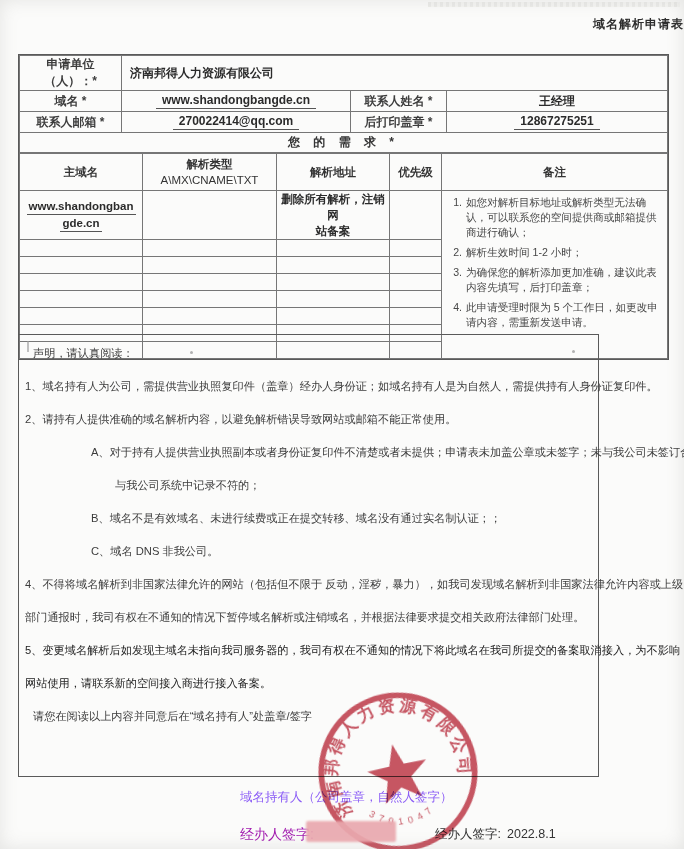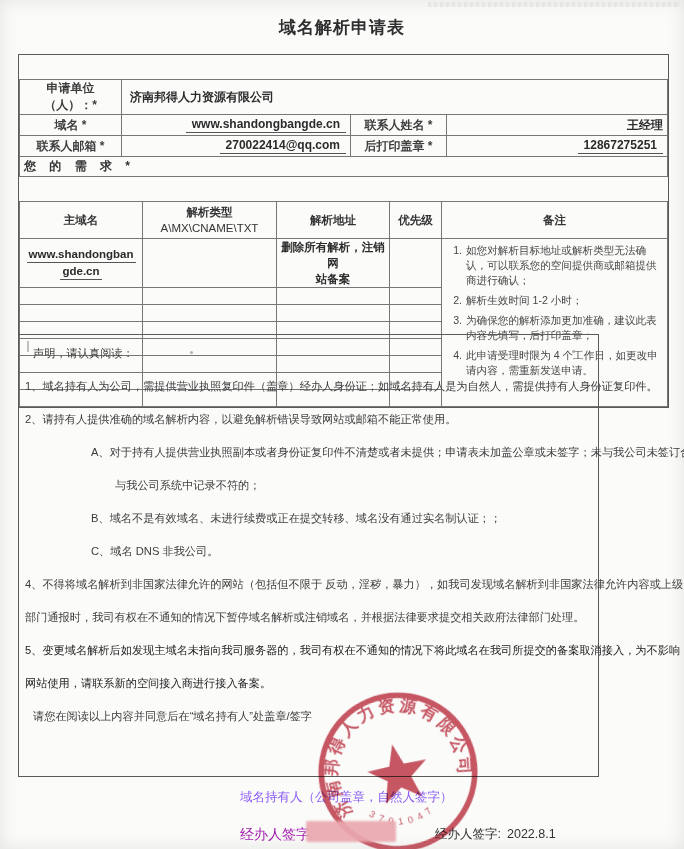--- a/index.html
+++ b/index.html
@@ -6,40 +6,40 @@
   body{
     width:684px;height:849px;position:relative;overflow:hidden;
     background:#fbfbfa;
     font-family:"Liberation Sans","DejaVu Sans",sans-serif;
     color:#3a3a3a;
   }
   .page{position:absolute;inset:0;filter:blur(0.2px);}
   
   .title{
     position:absolute;top:16px;left:0;width:100%;
-    text-align:center;font-size:17px;font-weight:700;color:#2e2e2e;
+    text-align:right;font-size:12px;font-weight:700;color:#2e2e2e;
     letter-spacing:1px;
   }
   
   .form-wrap{
     position:absolute;left:18px;top:54px;width:649px;
     border:1px solid #5a5a5a;background:transparent;
   }
-  table{border-collapse:collapse;width:100%;table-layout:fixed;margin-top:24px;}
+  table{border-collapse:collapse;width:100%;table-layout:fixed;}
   td{
     border:1px solid #767676;
     font-size:12px;padding:0 4px;vertical-align:middle;
     overflow:hidden;
   }
   table.info td{height:20px;}
   td.lbl{font-weight:600;text-align:center;color:#3d3d3d;}
-  td.val{text-align:right;font-weight:700;color:#2b2b2b;}
+  td.val{text-align:center;font-weight:700;color:#2b2b2b;}
   td.val-left{text-align:left;font-weight:700;color:#2b2b2b;padding-left:8px;}
   .uline{border-bottom:1px solid #555;padding:0 6px 1px 6px;display:inline-block;}
-  tr.needs td{height:19px;text-align:left;font-weight:700;letter-spacing:5px;color:#333;}
+  tr.needs td{height:19px;text-align:center;font-weight:700;letter-spacing:5px;color:#333;}
   
   table.req td{font-size:11.5px;}
   table.req tr.head td{height:36px;font-weight:700;text-align:center;color:#333;line-height:16px;}
   table.req tr.data td{height:37px;text-align:center;font-weight:700;line-height:16px;color:#2b2b2b;}
   table.req tr.empty td{height:16px;}
   td.remark-cell{vertical-align:top;padding:4px 5px 0 4px;}
   .remark-item{
     font-size:10.6px;font-weight:400;color:#474747;line-height:15px;
     text-align:left;display:flex;margin-bottom:5px;
   }
@@ -166,21 +166,21 @@
           <div class="remark-item">
             <span class="rnum">2.</span>
                 <span class="rtext">解析生效时间 1-2 小时；</span>
           </div>
           <div class="remark-item">
             <span class="rnum">3.</span>
                 <span class="rtext">为确保您的解析添加更加准确，建议此表内容先填写，后打印盖章；</span>
           </div>
           <div class="remark-item">
             <span class="rnum">4.</span>
-                <span class="rtext">此申请受理时限为 4 个工作日，如更改申请内容，需重新发送申请。</span>
+                <span class="rtext">此申请受理时限为 5 个工作日，如更改申请内容，需重新发送申请。</span>
           </div>
         </td>
       </tr>
       <tr class="empty">
             <td></td>
             <td></td>
             <td></td>
             <td></td>
           </tr>
       <tr class="empty">

